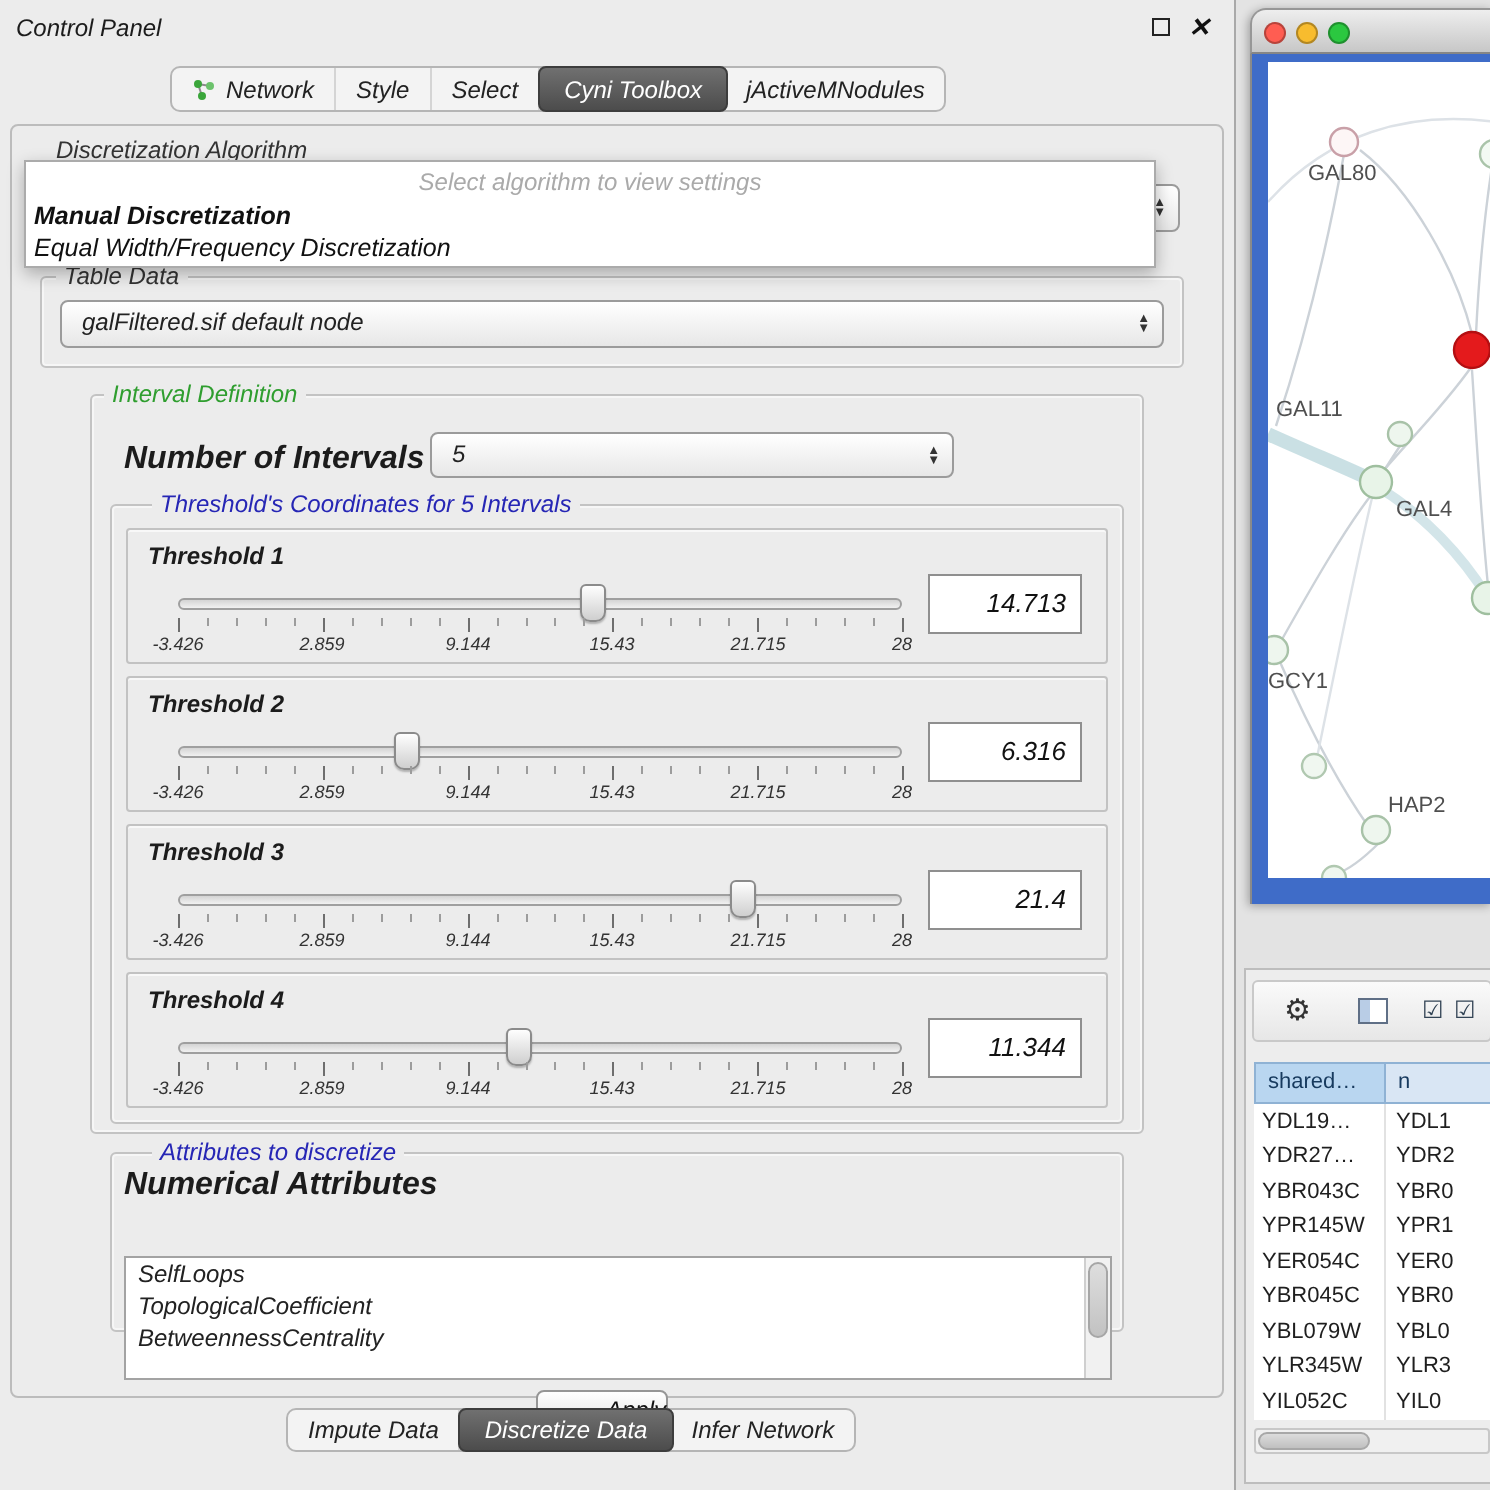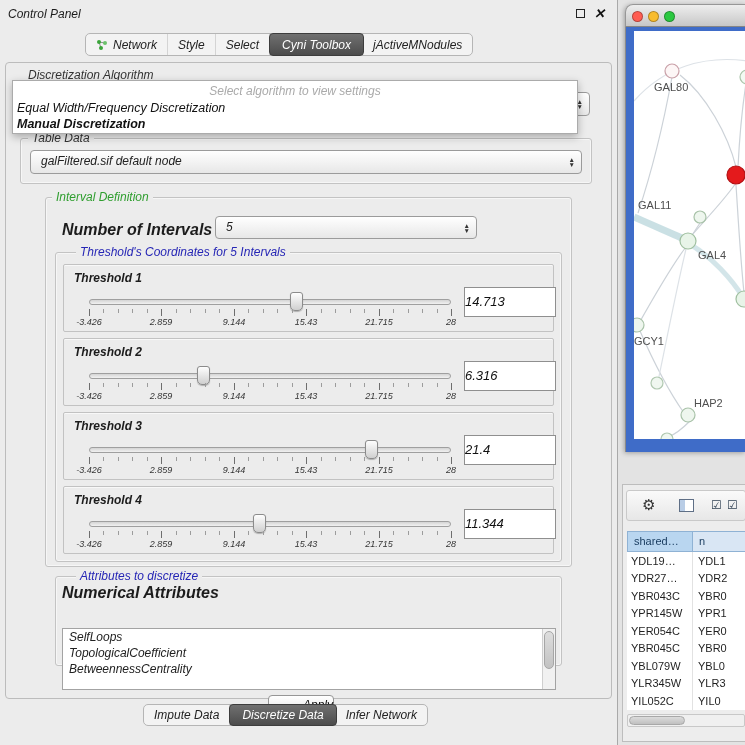--- a/index.html
+++ b/index.html
@@ -39,21 +39,21 @@
   
   .thr-panel{position:absolute;left:63px;width:491px;height:68px;border:1px solid #c2c2c2;border-radius:2px;background:#ececec;box-shadow:inset 0 1px 0 #f8f8f8;}
   .thr-label{position:absolute;left:10px;top:6px;font-size:12px;font-weight:bold;color:#1c1c1c;}
   .track{position:absolute;left:25px;top:34px;width:362px;height:6px;background:linear-gradient(#d4d4d4,#f1f1f1);border:1px solid #9f9f9f;border-radius:3px;}
   .thumb{position:absolute;top:27px;width:13px;height:19px;background:linear-gradient(#fefefe,#cfcfcf);border:1px solid #8b8b8b;border-radius:3px 3px 5px 5px;box-shadow:0 1px 1px rgba(0,0,0,.25);}
   .ticks{position:absolute;left:25px;top:44px;width:363px;height:7px;
     background-image:repeating-linear-gradient(90deg,#6e6e6e 0 1px,transparent 1px 72.4px),repeating-linear-gradient(90deg,#9c9c9c 0 1px,transparent 1px 14.48px);
     background-size:100% 7px,100% 4px;background-repeat:no-repeat;}
   .sc{position:absolute;top:52px;width:44px;text-align:center;font-size:9px;color:#333;}
   .sc0{left:3px}.sc1{left:75px}.sc2{left:148px}.sc3{left:220px}.sc4{left:293px}.sc5{left:365px}
-  .valbox{position:absolute;left:400px;top:22px;width:92px;height:30px;background:#fff;border:1px solid #8f8f8f;font-size:13px;color:#111;padding-right:7px;line-height:28px;}
+  .valbox{position:absolute;left:400px;top:22px;width:77px;height:30px;background:#fff;border:1px solid #8f8f8f;font-size:13px;color:#111;text-align:right;padding-right:7px;line-height:28px;}
 
   .listbox{position:absolute;left:62px;top:628px;width:494px;height:62px;background:#fff;border:1px solid #a3a3a3;overflow:hidden;}
   .list-item{font-size:12px;line-height:16px;padding-left:6px;color:#222;white-space:nowrap;}
   .vscroll{position:absolute;right:0;top:0;width:13px;height:100%;background:#f1f1f1;border-left:1px solid #cfcfcf;}
   .vthumb{position:absolute;left:1px;top:2px;width:10px;height:38px;background:linear-gradient(#dedede,#c2c2c2);border:1px solid #a6a6a6;border-radius:5px;}
 
   .btn{position:absolute;background:linear-gradient(#ffffff,#e2e2e2);border:1px solid #969696;border-radius:4px;font-size:12px;color:#111;text-align:right;margin-top:24px;}
 
   
   .net-win{position:absolute;left:625px;top:4px;width:121px;height:448px;border-top-left-radius:8px;box-shadow:-1px 1px 5px rgba(0,0,0,.3);}
@@ -125,22 +125,22 @@
     <span class="group-label" style="left:24px;top:68px;z-index:1;">Discretization Algorithm</span>
     <div class="combo" style="left:20px;top:92px;width:570px;height:24px;z-index:1;">
       <span class="stepper">
           <span>▲</span>
           <span>▼</span>
         </span>
     </div>
 
     <div class="popup">
       <div class="popup-header">Select algorithm to view settings</div>
+      <div class="popup-item bold">Manual Discretization</div>
       <div class="popup-item">Equal Width/Frequency Discretization</div>
-      <div class="popup-item bold">Manual Discretization</div>
     </div>
 
     <div class="group" style="left:20px;top:138px;width:572px;height:46px;"></div>
     <span class="group-label" style="left:28px;top:131px;">Table Data</span>
     <div class="combo" style="left:30px;top:150px;width:552px;height:24px;">
       <span>galFiltered.sif default node</span>
       <span class="stepper">
           <span>▲</span>
           <span>▼</span>
         </span>

